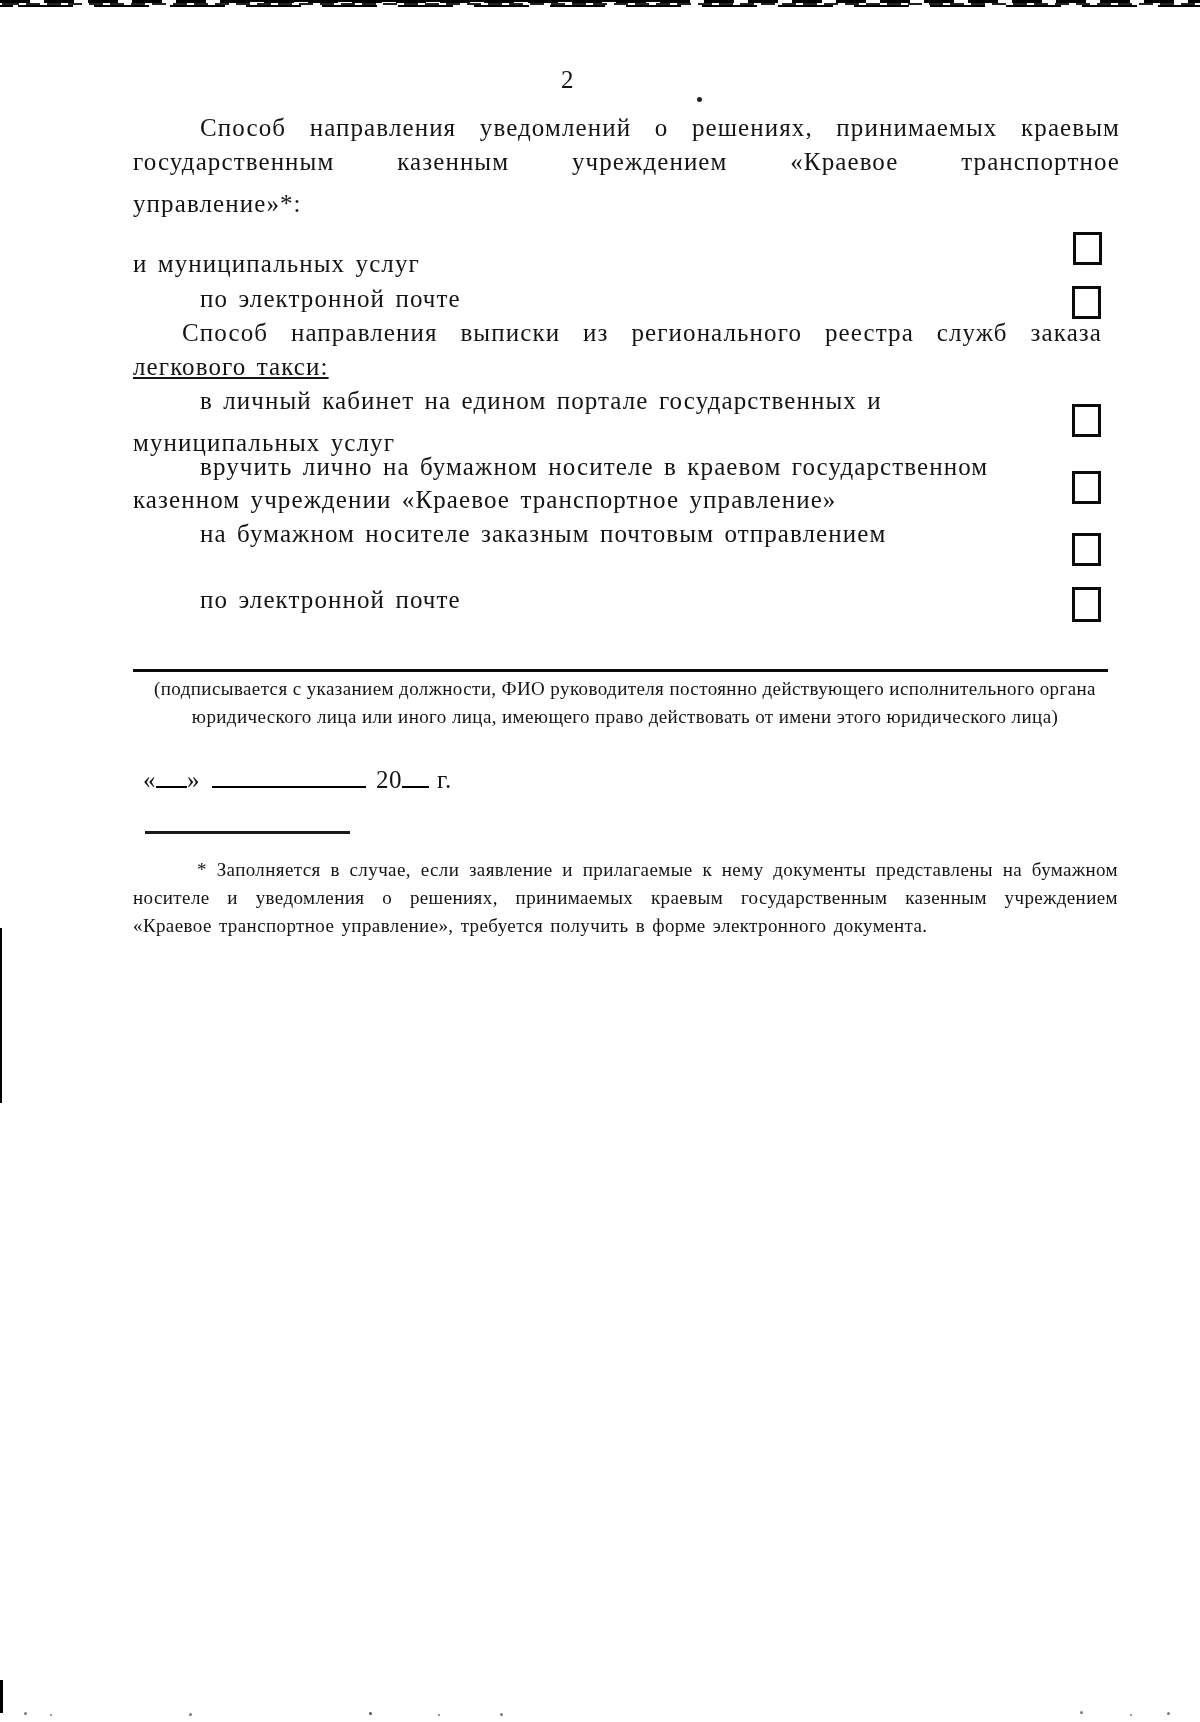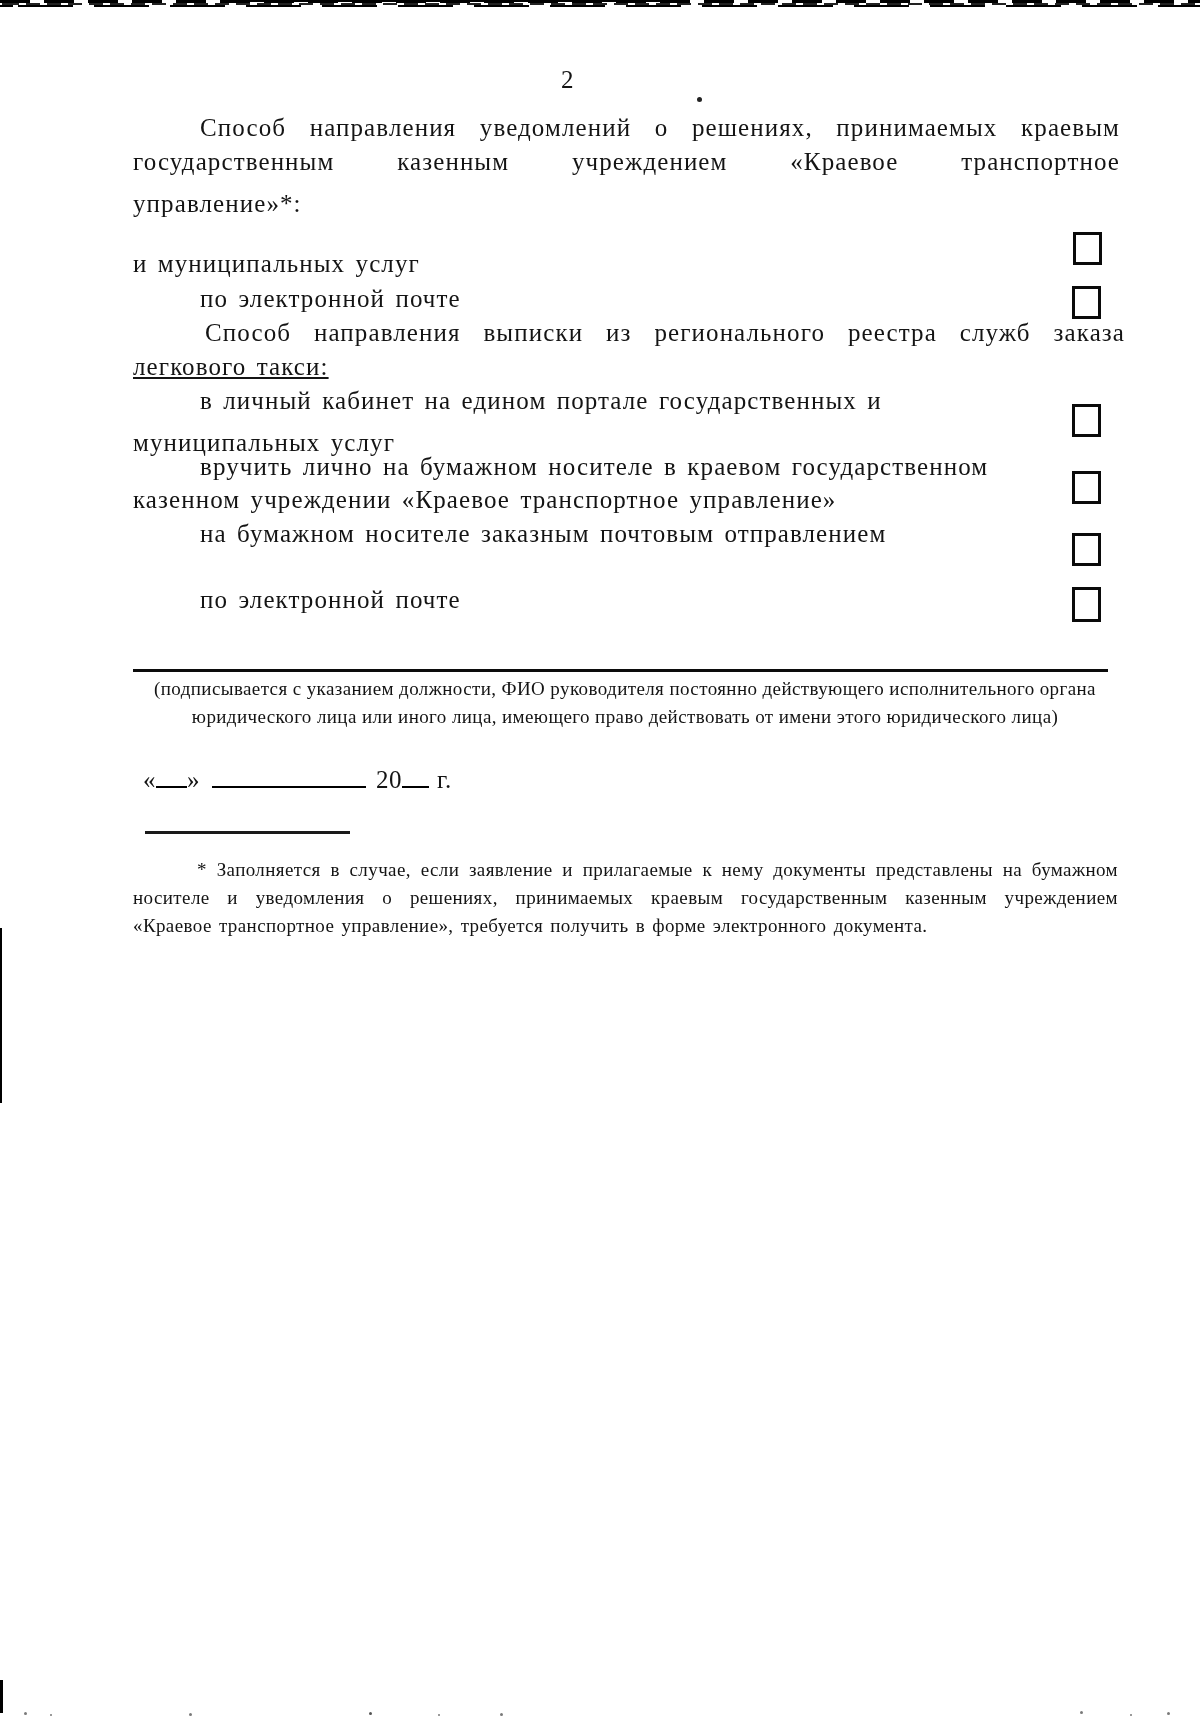--- a/index.html
+++ b/index.html
@@ -47,21 +47,21 @@
   <div class="line just" style="left:200px;top:113px;width:920px;">Способ направления уведомлений о решениях, принимаемых краевым</div>
   <div class="line just" style="left:133px;top:147px;width:987px;">государственным казенным учреждением «Краевое транспортное</div>
   <div class="line" style="left:133px;top:181px;margin-top:8px;">управление»*:</div>
 
   <div class="line" style="left:133px;top:249px;">и муниципальных услуг</div>
   <div class="checkbox" style="left:1073px;top:232px;"></div>
 
   <div class="line" style="left:200px;top:284px;">по электронной почте</div>
   <div class="checkbox" style="left:1072px;top:286px;"></div>
 
-  <div class="line just" style="left:205px;top:318px;width:920px;">Способ направления выписки из регионального реестра служб заказа</div>
+  <div class="line just" style="left:182px;top:318px;width:920px;">Способ направления выписки из регионального реестра служб заказа</div>
   <div class="line" style="left:133px;top:352px;text-decoration:underline;">легкового такси:</div>
 
   <div class="line" style="left:200px;top:386px;">в личный кабинет на едином портале государственных и</div>
   <div class="line" style="left:133px;top:419px;margin-top:9px;">муниципальных услуг</div>
   <div class="checkbox" style="left:1072px;top:404px;"></div>
 
   <div class="line" style="left:200px;top:452px;">вручить лично на бумажном носителе в краевом государственном</div>
   <div class="line" style="left:133px;top:485px;">казенном учреждении «Краевое транспортное управление»</div>
   <div class="checkbox" style="left:1072px;top:471px;"></div>
 

